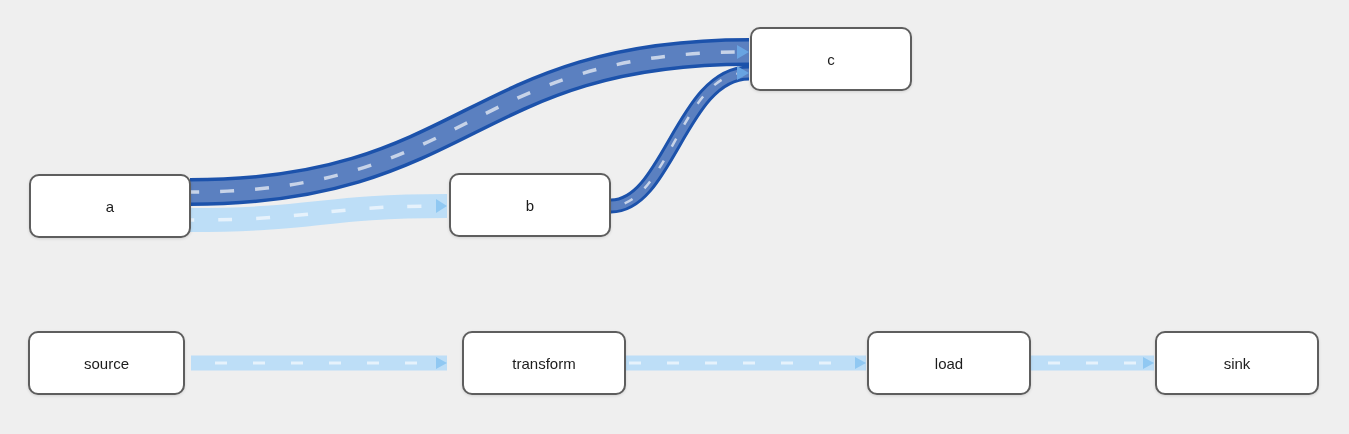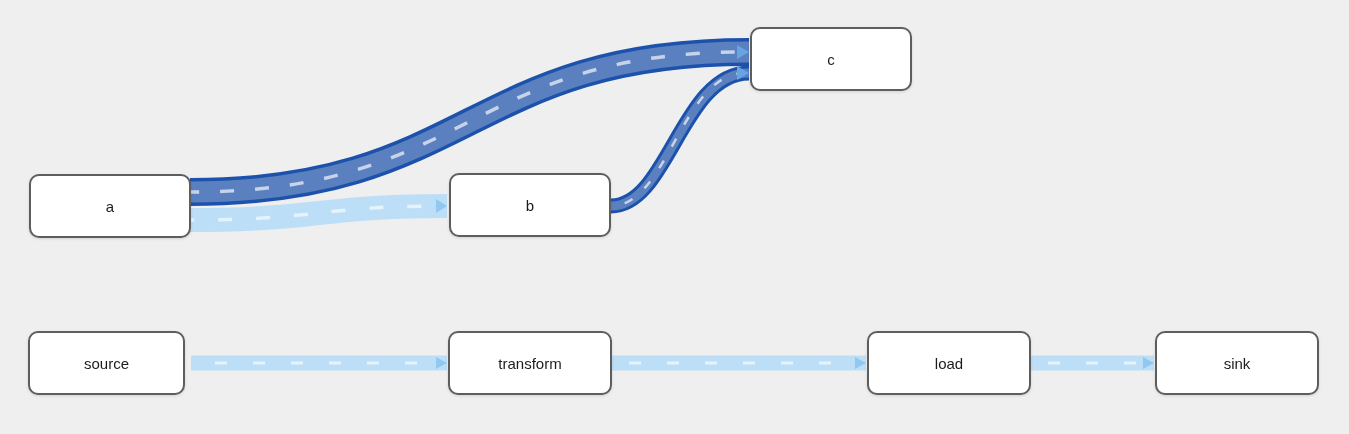--- a/index.html
+++ b/index.html
@@ -104,21 +104,21 @@
   </div>
 
   <div class="flow-node" style="left:750px; top:27px;">
     <span class="node-label">c</span>
   </div>
 
   <div class="flow-node" style="left:28px; top:331px; width:157px;">
     <span class="node-label">source</span>
   </div>
 
-  <div class="flow-node" style="left:448px; top:331px; width:164px;">
+  <div class="flow-node" style="left:462px; top:331px; width:164px;">
     <span class="node-label">transform</span>
   </div>
 
   <div class="flow-node" style="left:1155px; top:331px; width:164px;">
     <span class="node-label">sink</span>
   </div>
 
   <div class="flow-node" style="left:867px; top:331px; width:164px;">
     <span class="node-label">load</span>
   </div>

